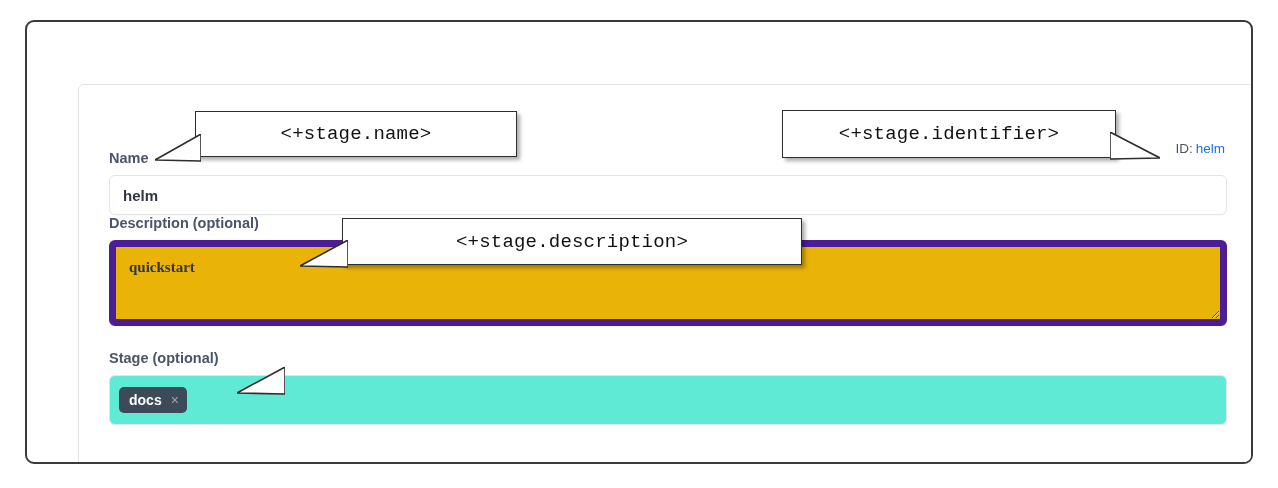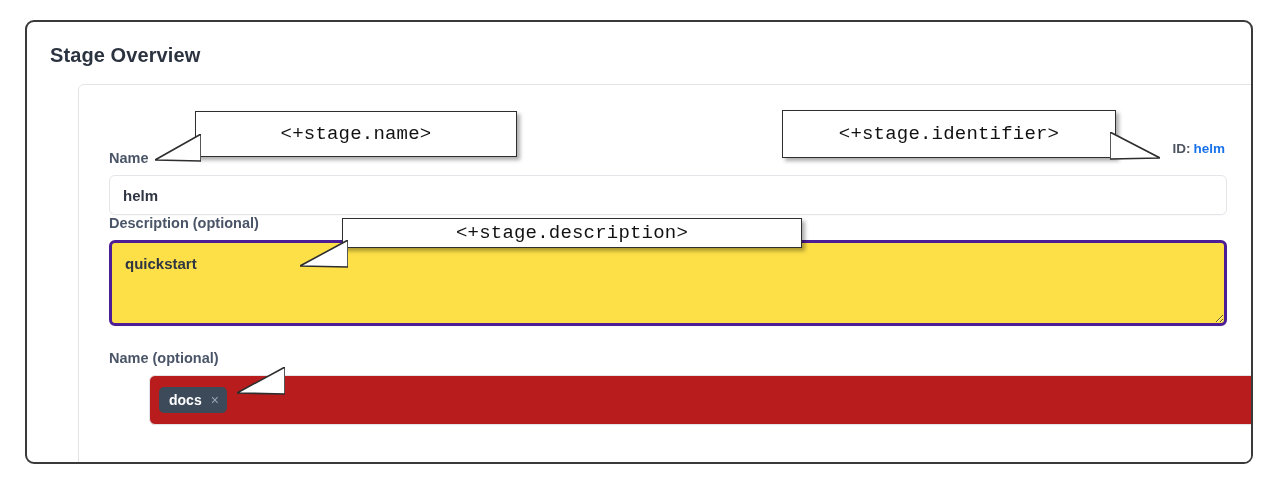--- a/index.html
+++ b/index.html
@@ -87,48 +87,47 @@
     color: #2f3542;
     padding: 0 13px;
     outline: none;
     box-shadow: 0 1px 1px rgba(0,0,0,0.025);
   }
 
   .text-area {
     width: 100%;
     height: 86px;
     box-sizing: border-box;
-    border: 3px solid #4c1d95;
-    border-radius: 6px;
-    background: #fde047;
-    font-family: Liberation Sans, sans-serif;
+    border: 7px solid #4c1d95;
+    border-radius: 6px;
+    background: #eab308;
+    font-family: Liberation Serif, serif;
     font-size: 15px;
     font-weight: bold;
     color: #2f3542;
     padding: 11px 13px;
     outline: none;
     resize: vertical;
     overflow: hidden;
     line-height: 1.3;
     box-shadow: 0 1px 1px rgba(0,0,0,0.025);
   }
 
   
   .tags-input {
     width: 100%;
     height: 50px;
     box-sizing: border-box;
     border: 1px solid #e3e5e9;
     border-radius: 6px;
-    background: #b91c1c;
+    background: #5eead4;
     display: flex;
     align-items: center;
     padding: 0 9px;
     box-shadow: 0 1px 1px rgba(0,0,0,0.025);
-    margin-left: 40px;
   }
   .tag-chip {
     display: inline-flex;
     align-items: center;
     background: #3c4a5a;
     border-radius: 5px;
     height: 26px;
     padding: 0 8px 0 10px;
     color: #ffffff;
     font-size: 14px;
@@ -142,21 +141,21 @@
     line-height: 1;
     cursor: pointer;
   }
 
   
   .id-line {
     position: absolute;
     right: 30px;
     top: 56px;
     font-size: 13.5px;
-    font-weight: bold;
+    font-weight: normal;
     white-space: nowrap;
   }
   .id-label { color: #4f5560; }
   .id-value { color: #1a73e8; margin-left: 3px; }
 
   
   .callout {
     position: absolute;
     background: #ffffff;
     border: 1.6px solid #2e2e2e;
@@ -175,53 +174,52 @@
 
   
   .callout-tail {
     position: absolute;
     z-index: 31;
     pointer-events: none;
   }
 
   #callout-name       { left: 168px;  top: 89px;  width: 322px; height: 46px; }
   #callout-identifier { left: 755px;  top: 88px;  width: 334px; height: 48px; }
-  #callout-desc       { left: 315px;  top: 196px; width: 460px; height: 30px; }
+  #callout-desc       { left: 315px;  top: 196px; width: 460px; height: 47px; }
   #callout-tags       { left: 252px;  top: 324px; width: 332px; height: 44px; }
 
   #tail-name       { left: 128px; top: 112px;  width: 46px;  height: 28px; }
   #tail-identifier { left: 1083px; top: 110px; width: 50px;  height: 28px; }
   #tail-desc       { left: 273px; top: 218px;  width: 48px;  height: 28px; }
   #tail-tags       { left: 210px; top: 345px;  width: 48px;  height: 28px; }
 </style>
 </head>
 <body>
 
 <div class="screenshot-frame">
 
-  <div class="page-title">Stage Overview</div>
 
   <div class="overview-card">
 
     <div class="id-line">
       <span class="id-label">ID:</span><span class="id-value">helm</span>
     </div>
 
     <div class="form-field field-name">
       <label class="field-label">Name</label>
       <input class="text-input" type="text" value="helm" style="">
     </div>
 
     <div class="form-field field-desc">
       <label class="field-label">Description (optional)</label>
       <textarea class="text-area" style="">quickstart</textarea>
     </div>
 
     <div class="form-field field-tags">
-      <label class="field-label">Name (optional)</label>
+      <label class="field-label">Stage (optional)</label>
       <div class="tags-input">
         <span class="tag-chip">
           <span>docs</span>
           <span class="tag-chip-remove">×</span>
         </span>
       </div>
     </div>
 
   </div>
 

